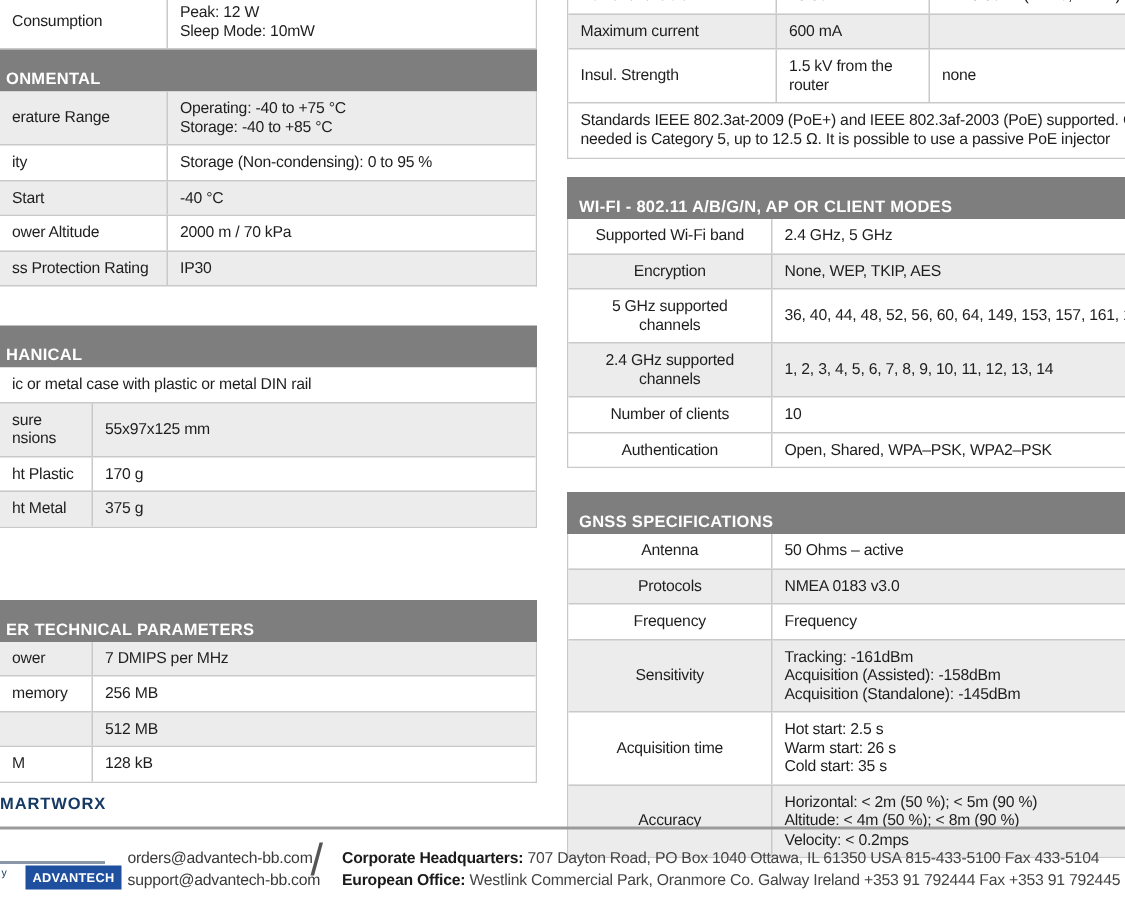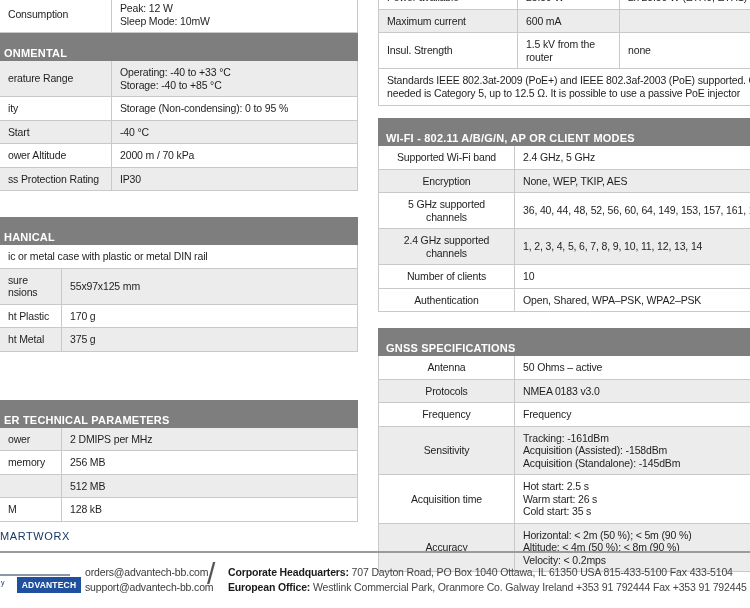--- a/index.html
+++ b/index.html
@@ -45,21 +45,21 @@
   .note-row{border-top:1px solid var(--border);padding:5px 8px;background:#fff;}
   .note-row .ln{line-height:13px;white-space:nowrap;}
   .gap14{margin-top:26px;}
   .gap12{margin-top:12px;}
   .gap16{margin-top:16px;}
   .gap36{margin-top:48px;}
   .frag-pad .cell{padding-top:2px;}
   
   .footer-line{position:absolute;left:0;top:551px;width:750px;height:2px;background:#9b9b9b;}
   .logo-wordmark{position:absolute;left:0;top:530px;width:72px;color:var(--navy);
-    font-weight:normal;font-size:11px;letter-spacing:0.6px;white-space:nowrap;overflow:hidden;}
+    font-weight:bold;font-size:11px;letter-spacing:0.6px;white-space:nowrap;overflow:hidden;}
   .logo-rule{position:absolute;left:0;top:574px;width:70px;height:2px;background:#8a97a6;}
   .logo-powered{position:absolute;left:1px;top:579px;font-size:7px;color:var(--navy);letter-spacing:0;}
   .adv-box{position:absolute;left:17px;top:577px;width:64px;height:16px;background:var(--advblue);
     color:#fff;font-weight:bold;font-size:8.5px;letter-spacing:0.2px;
     display:flex;align-items:center;justify-content:center;}
   .footer-emails{position:absolute;left:85px;top:565px;font-size:10.5px;color:#3a3a3a;line-height:15px;}
   .footer-slash{position:absolute;left:207px;top:557px;font-size:30px;color:#555;font-weight:normal;}
   .footer-addr{position:absolute;left:228px;top:565px;font-size:10.5px;color:#444;line-height:15px;white-space:nowrap;}
   .footer-addr b{color:#1a1a1a;}
 </style>
@@ -82,21 +82,21 @@
   </div>
 
   <div>
     <div class="sec-header">ONMENTAL</div>
     <div class="spec-body" id="t-env">
         <div class="spec-row shade">
           <div class="cell label labw-112">
             <div class="ln">erature Range</div>
           </div>
           <div class="cell value">
-            <div class="ln">Operating: -40 to +33 °C</div>
+            <div class="ln">Operating: -40 to +75 °C</div>
             <div class="ln">Storage:  -40 to +85 °C</div>
           </div>
         </div>
         <div class="spec-row">
           <div class="cell label labw-112">
             <div class="ln">ity</div>
           </div>
           <div class="cell value">
             <div class="ln">Storage (Non-condensing):  0 to 95 %</div>
           </div>
@@ -165,21 +165,21 @@
   </div>
 
   <div class="gap36">
     <div class="sec-header">ER TECHNICAL PARAMETERS</div>
     <div class="spec-body" id="t-other">
         <div class="spec-row shade">
           <div class="cell label labw-62">
             <div class="ln">ower</div>
           </div>
           <div class="cell value">
-            <div class="ln">2 DMIPS per MHz</div>
+            <div class="ln">7 DMIPS per MHz</div>
           </div>
         </div>
         <div class="spec-row">
           <div class="cell label labw-62">
             <div class="ln">memory</div>
           </div>
           <div class="cell value">
             <div class="ln">256 MB</div>
           </div>
         </div>

